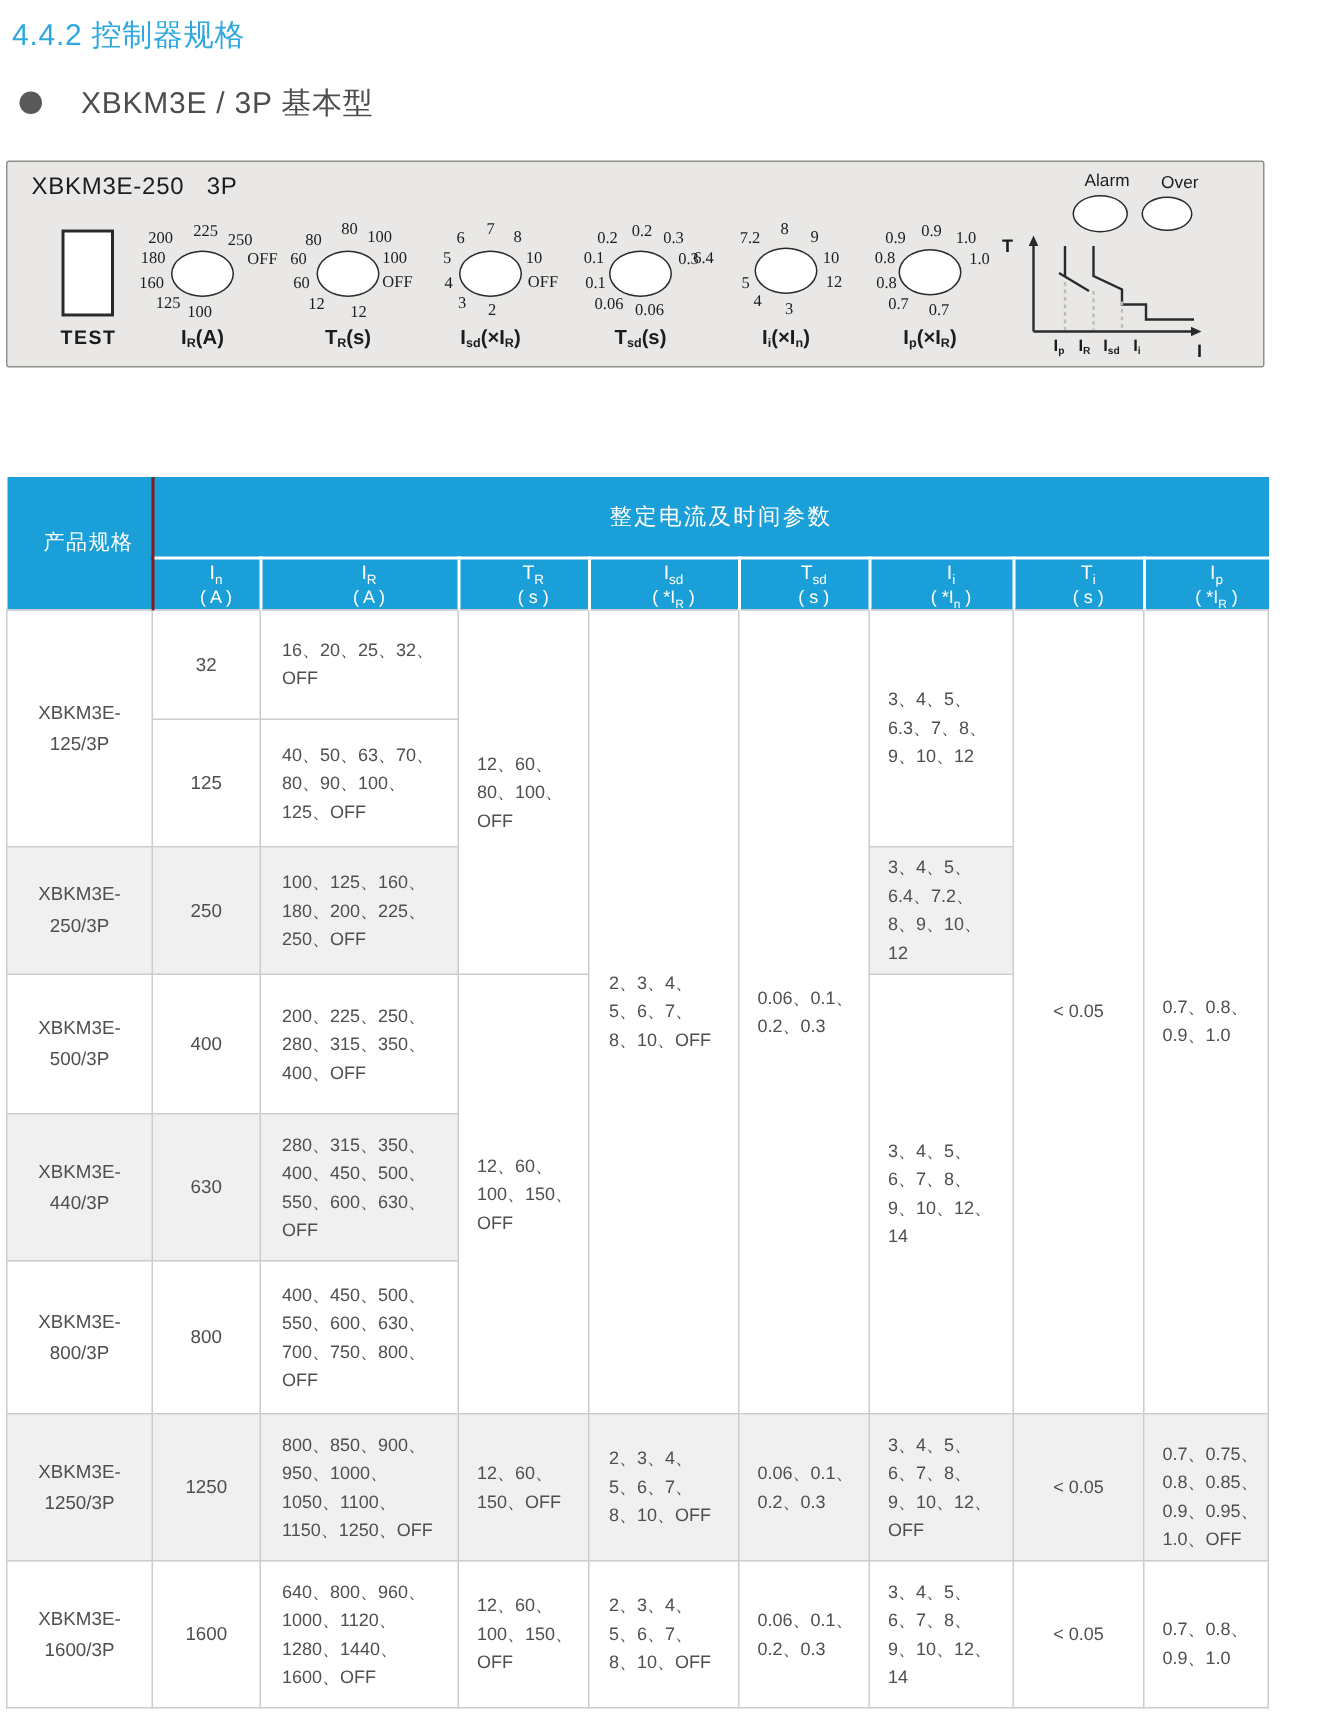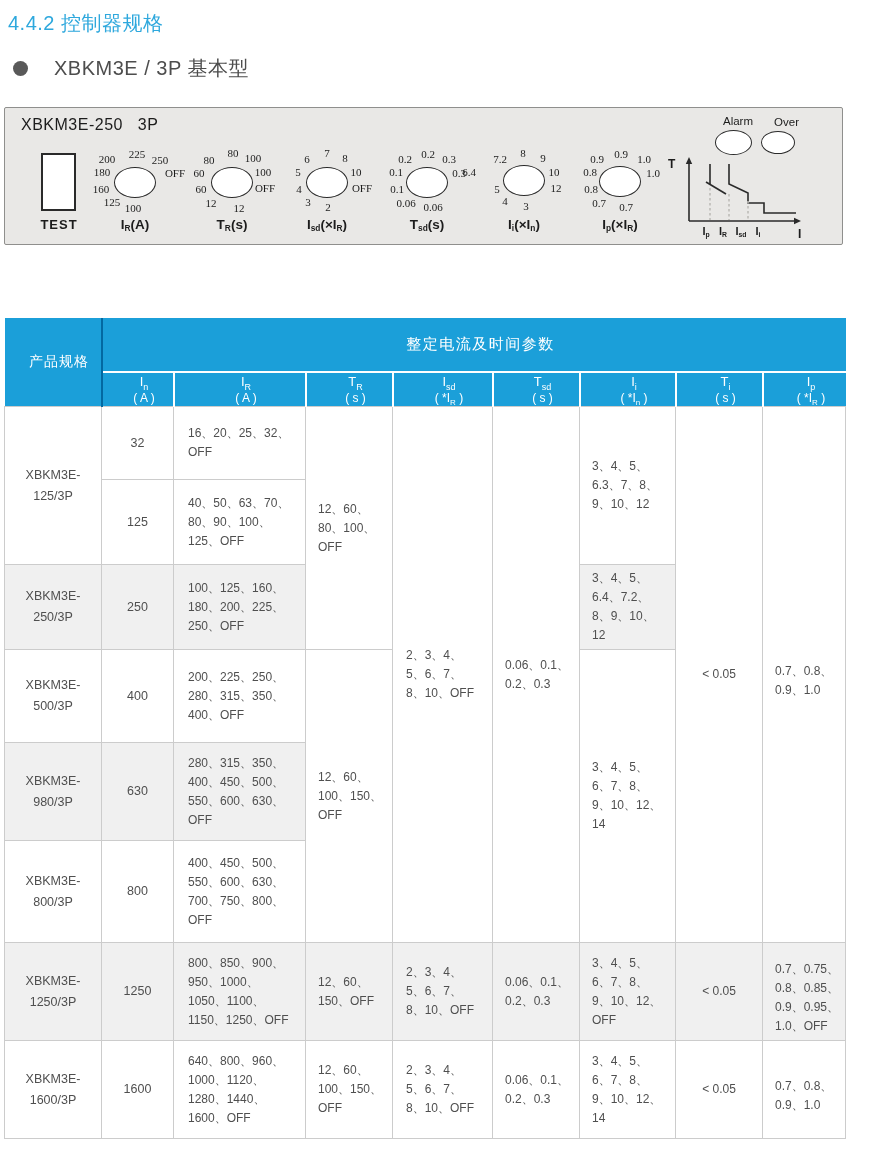--- a/index.html
+++ b/index.html
@@ -32,21 +32,21 @@
   .axis-i { position:absolute; left:793px; top:119px; font-size:12px; font-weight:bold; color:#1c1c1c; }
   .tick { position:absolute; top:117px; transform:translateX(-50%); font-size:11px; font-weight:bold; color:#1c1c1c; }
 
   
   .table-caption { position:absolute; left:4px; top:286px; width:841px; text-align:center;
                    font-size:13.5px; color:#4d4d4d; letter-spacing:1px; }
 
   
   .spec-table { position:absolute; left:4px; top:318px; width:841px; border-collapse:collapse; table-layout:fixed; }
   .spec-table th { background:#1b9fd9; color:#fff; font-weight:normal; text-align:center; vertical-align:middle;padding-left:13px; }
-  th.spec-h { font-size:14px; letter-spacing:1px; border-right:2px solid #0369a1; }
+  th.spec-h { font-size:14px; letter-spacing:1px; border-right:2px solid #7f1d1d; }
   th.group-h { font-size:15px; letter-spacing:1.5px; border-bottom:2px solid #fff; height:54px; }
   tr.subhead { height:34px; }
   tr.subhead th { border-left:2px solid #fff; }
   .colname { font-size:13px; line-height:17px; }
   .colname sub { font-size:9px; line-height:0; }
   .colunit { font-size:12px; line-height:16px; }
   .colunit sub { font-size:8px; line-height:0; }
   .spec-table td { border:1px solid #ccc; vertical-align:middle; font-size:12px; line-height:19px;
                    color:#4f4f4f; background:#fff; }
   td.spec { text-align:center; font-size:12.5px; padding:0 9px; line-height:21px; }
@@ -248,21 +248,21 @@
         <td class="ii-col g">3、4、5、6.4、7.2、8、9、10、12</td>
       </tr>
       <tr style="height:93px">
         <td class="spec">XBKM3E-500/3P</td>
         <td class="in-col">400</td>
         <td class="ir-col">200、225、250、280、315、350、400、OFF</td>
         <td class="tr-col" rowspan="3">12、60、100、150、OFF</td>
         <td class="ii-col" rowspan="3">3、4、5、6、7、8、9、10、12、14</td>
       </tr>
       <tr style="height:98px">
-        <td class="spec g">XBKM3E-980/3P</td>
+        <td class="spec g">XBKM3E-440/3P</td>
         <td class="in-col g">630</td>
         <td class="ir-col g">280、315、350、400、450、500、550、600、630、OFF</td>
       </tr>
       <tr style="height:102px">
         <td class="spec">XBKM3E-800/3P</td>
         <td class="in-col">800</td>
         <td class="ir-col">400、450、500、550、600、630、700、750、800、OFF</td>
       </tr>
       <tr style="height:98px">
         <td class="spec g">XBKM3E-1250/3P</td>

